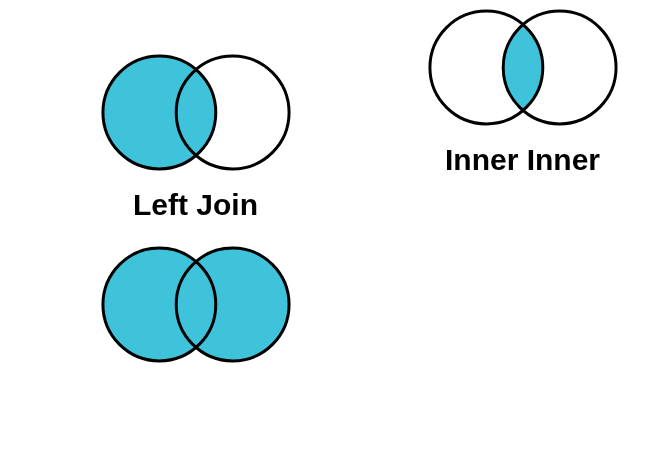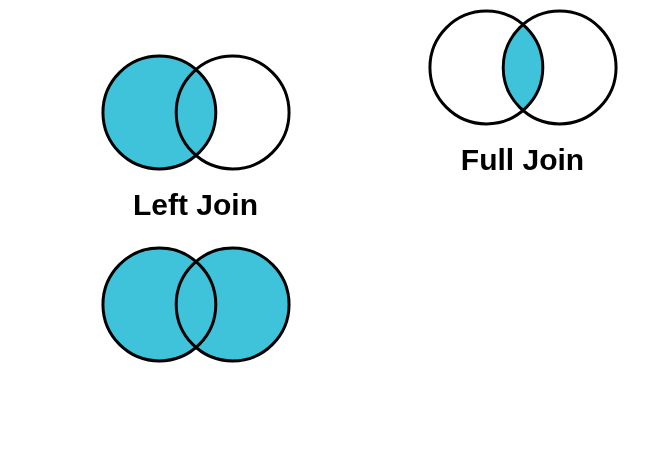--- a/index.html
+++ b/index.html
@@ -75,21 +75,21 @@
         <clipPath id="vclip2">
             <circle cx="63" cy="64" r="57"></circle>
           </clipPath>
       </defs>
       <circle class="c-left base" cx="63" cy="64" r="57"></circle>
       <circle class="c-right base" cx="137" cy="64" r="57"></circle>
       <circle class="lens" cx="137" cy="64" r="57" clip-path="url(#vclip2)"></circle>
       <circle class="outline" cx="63" cy="64" r="57"></circle>
       <circle class="outline" cx="137" cy="64" r="57"></circle>
     </svg>
-    <div class="label">Full Join</div>
+    <div class="label">Inner Inner</div>
   </section>
 
   <section class="cell row2">
     <svg class="venn mode-both" viewBox="0 0 200 128" width="198" height="127" xmlns="http://www.w3.org/2000/svg">
       <defs>
         <clipPath id="vclip3">
             <circle cx="63" cy="64" r="57"></circle>
           </clipPath>
       </defs>
       <circle class="c-left base" cx="63" cy="64" r="57"></circle>

